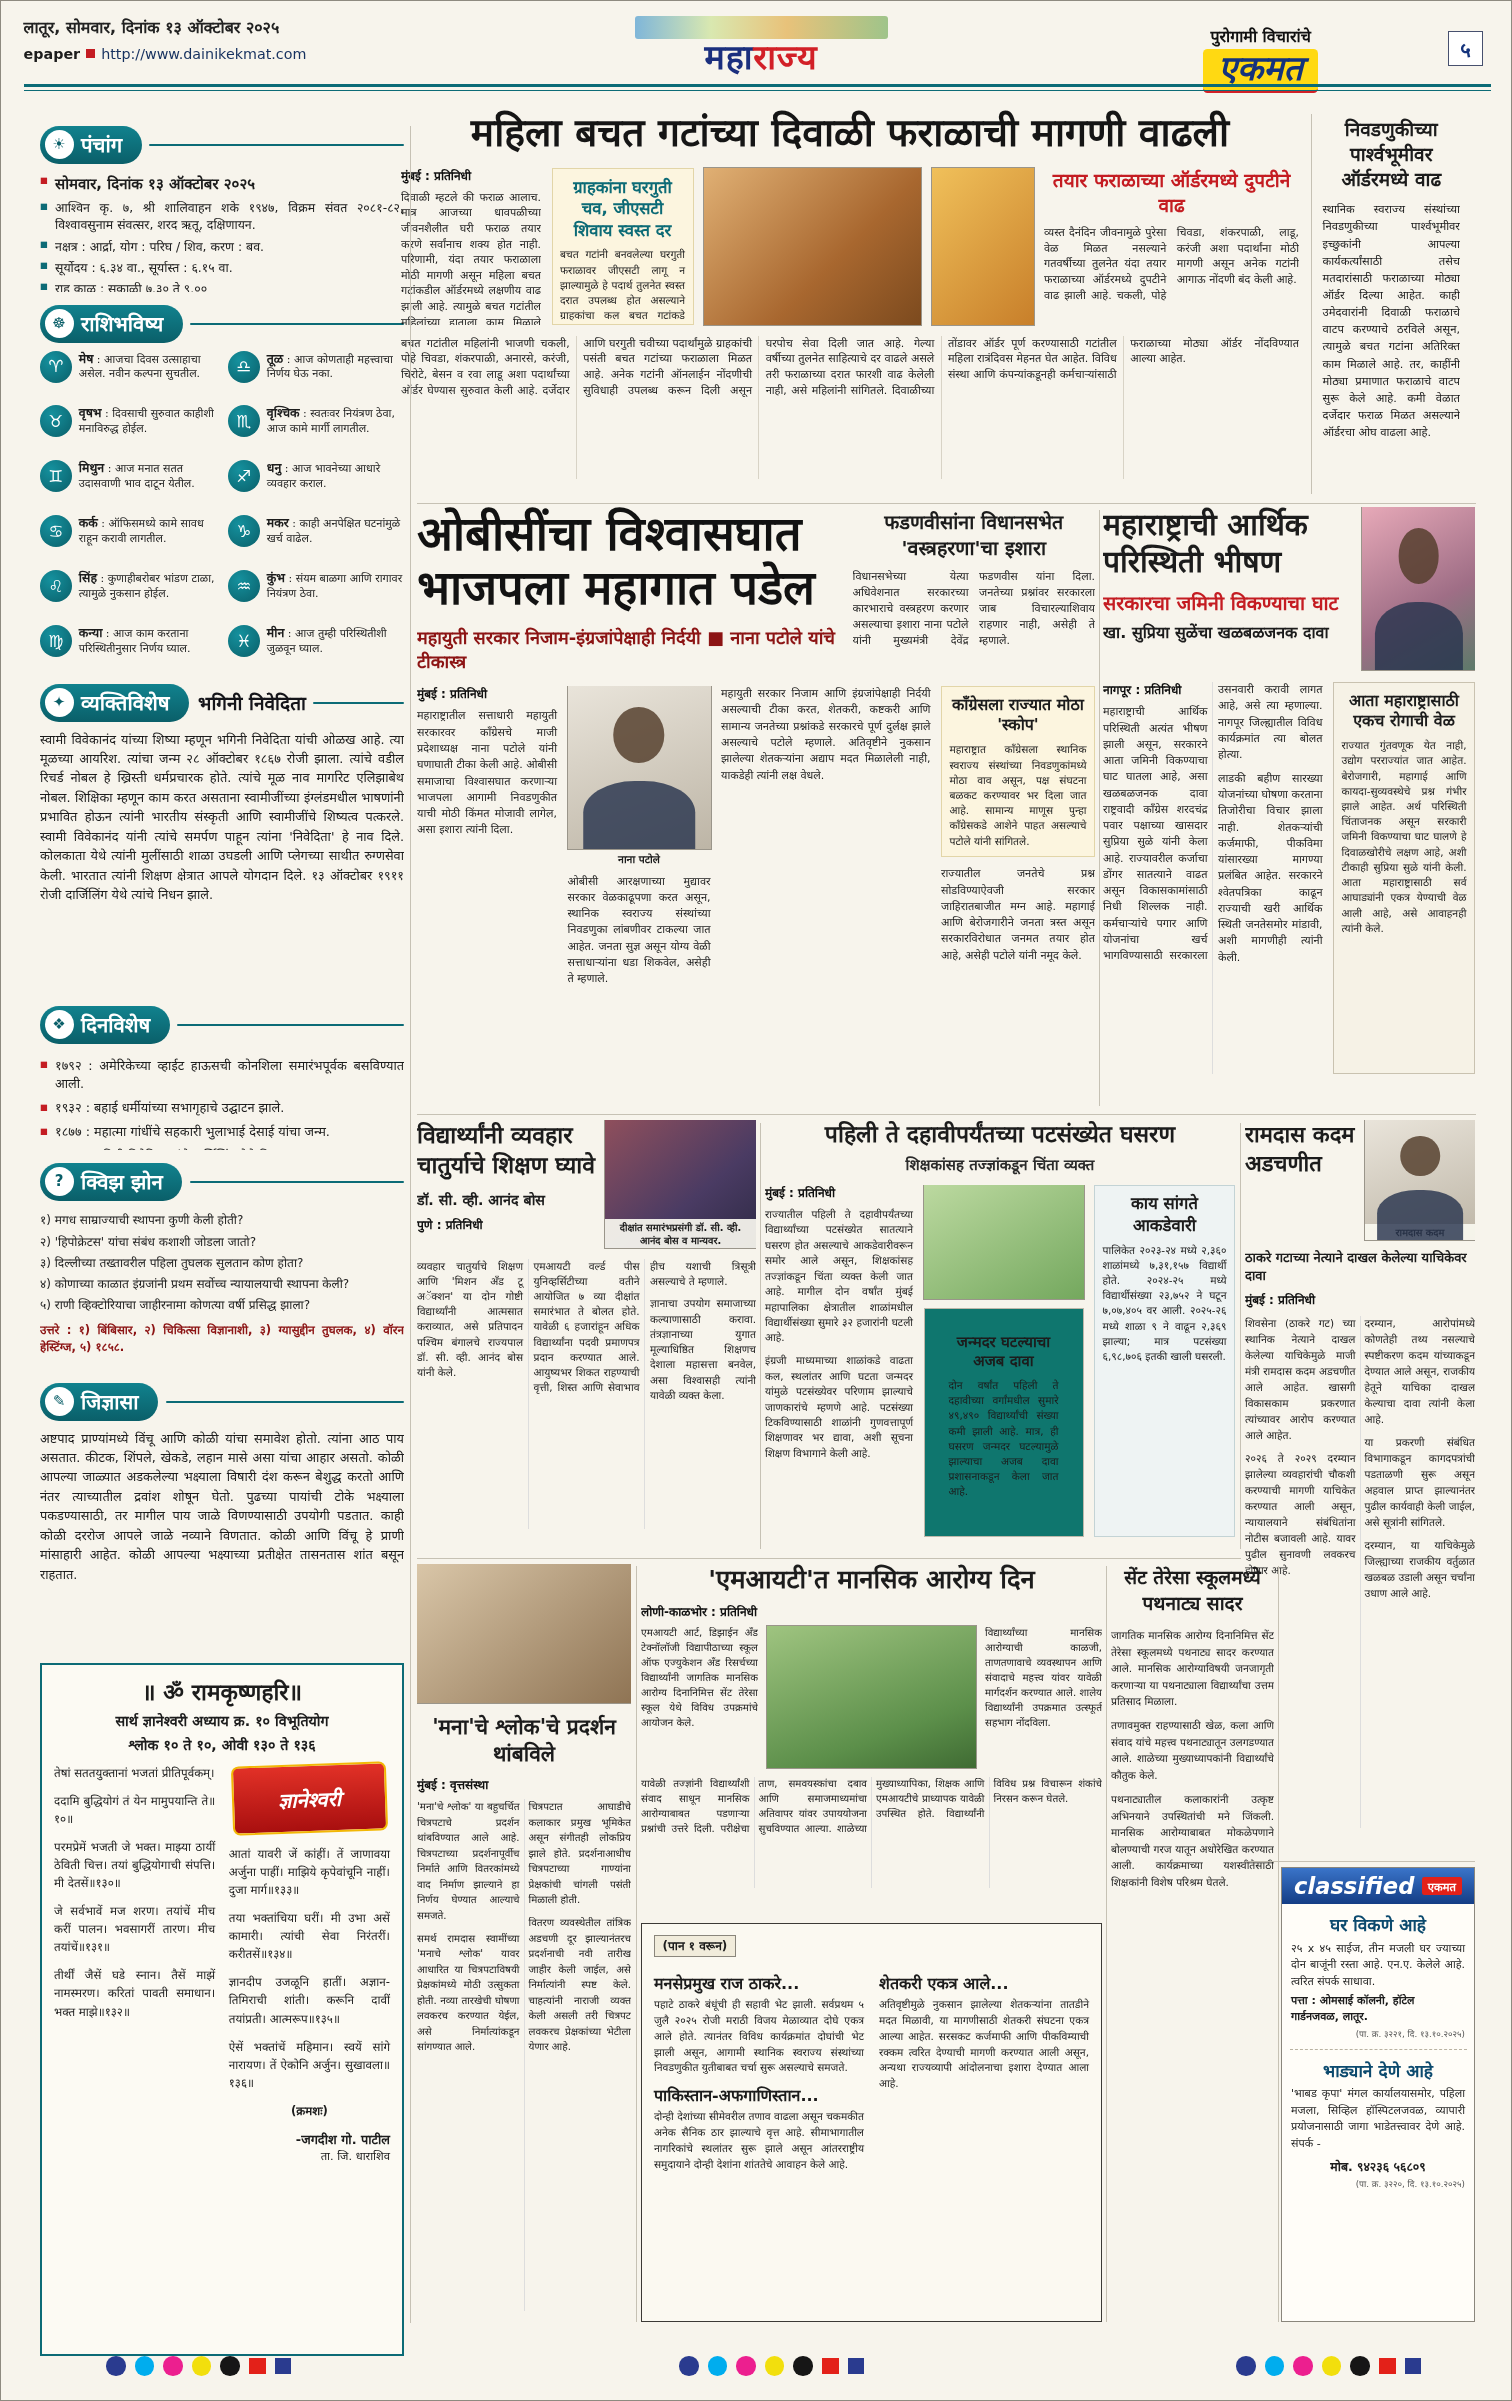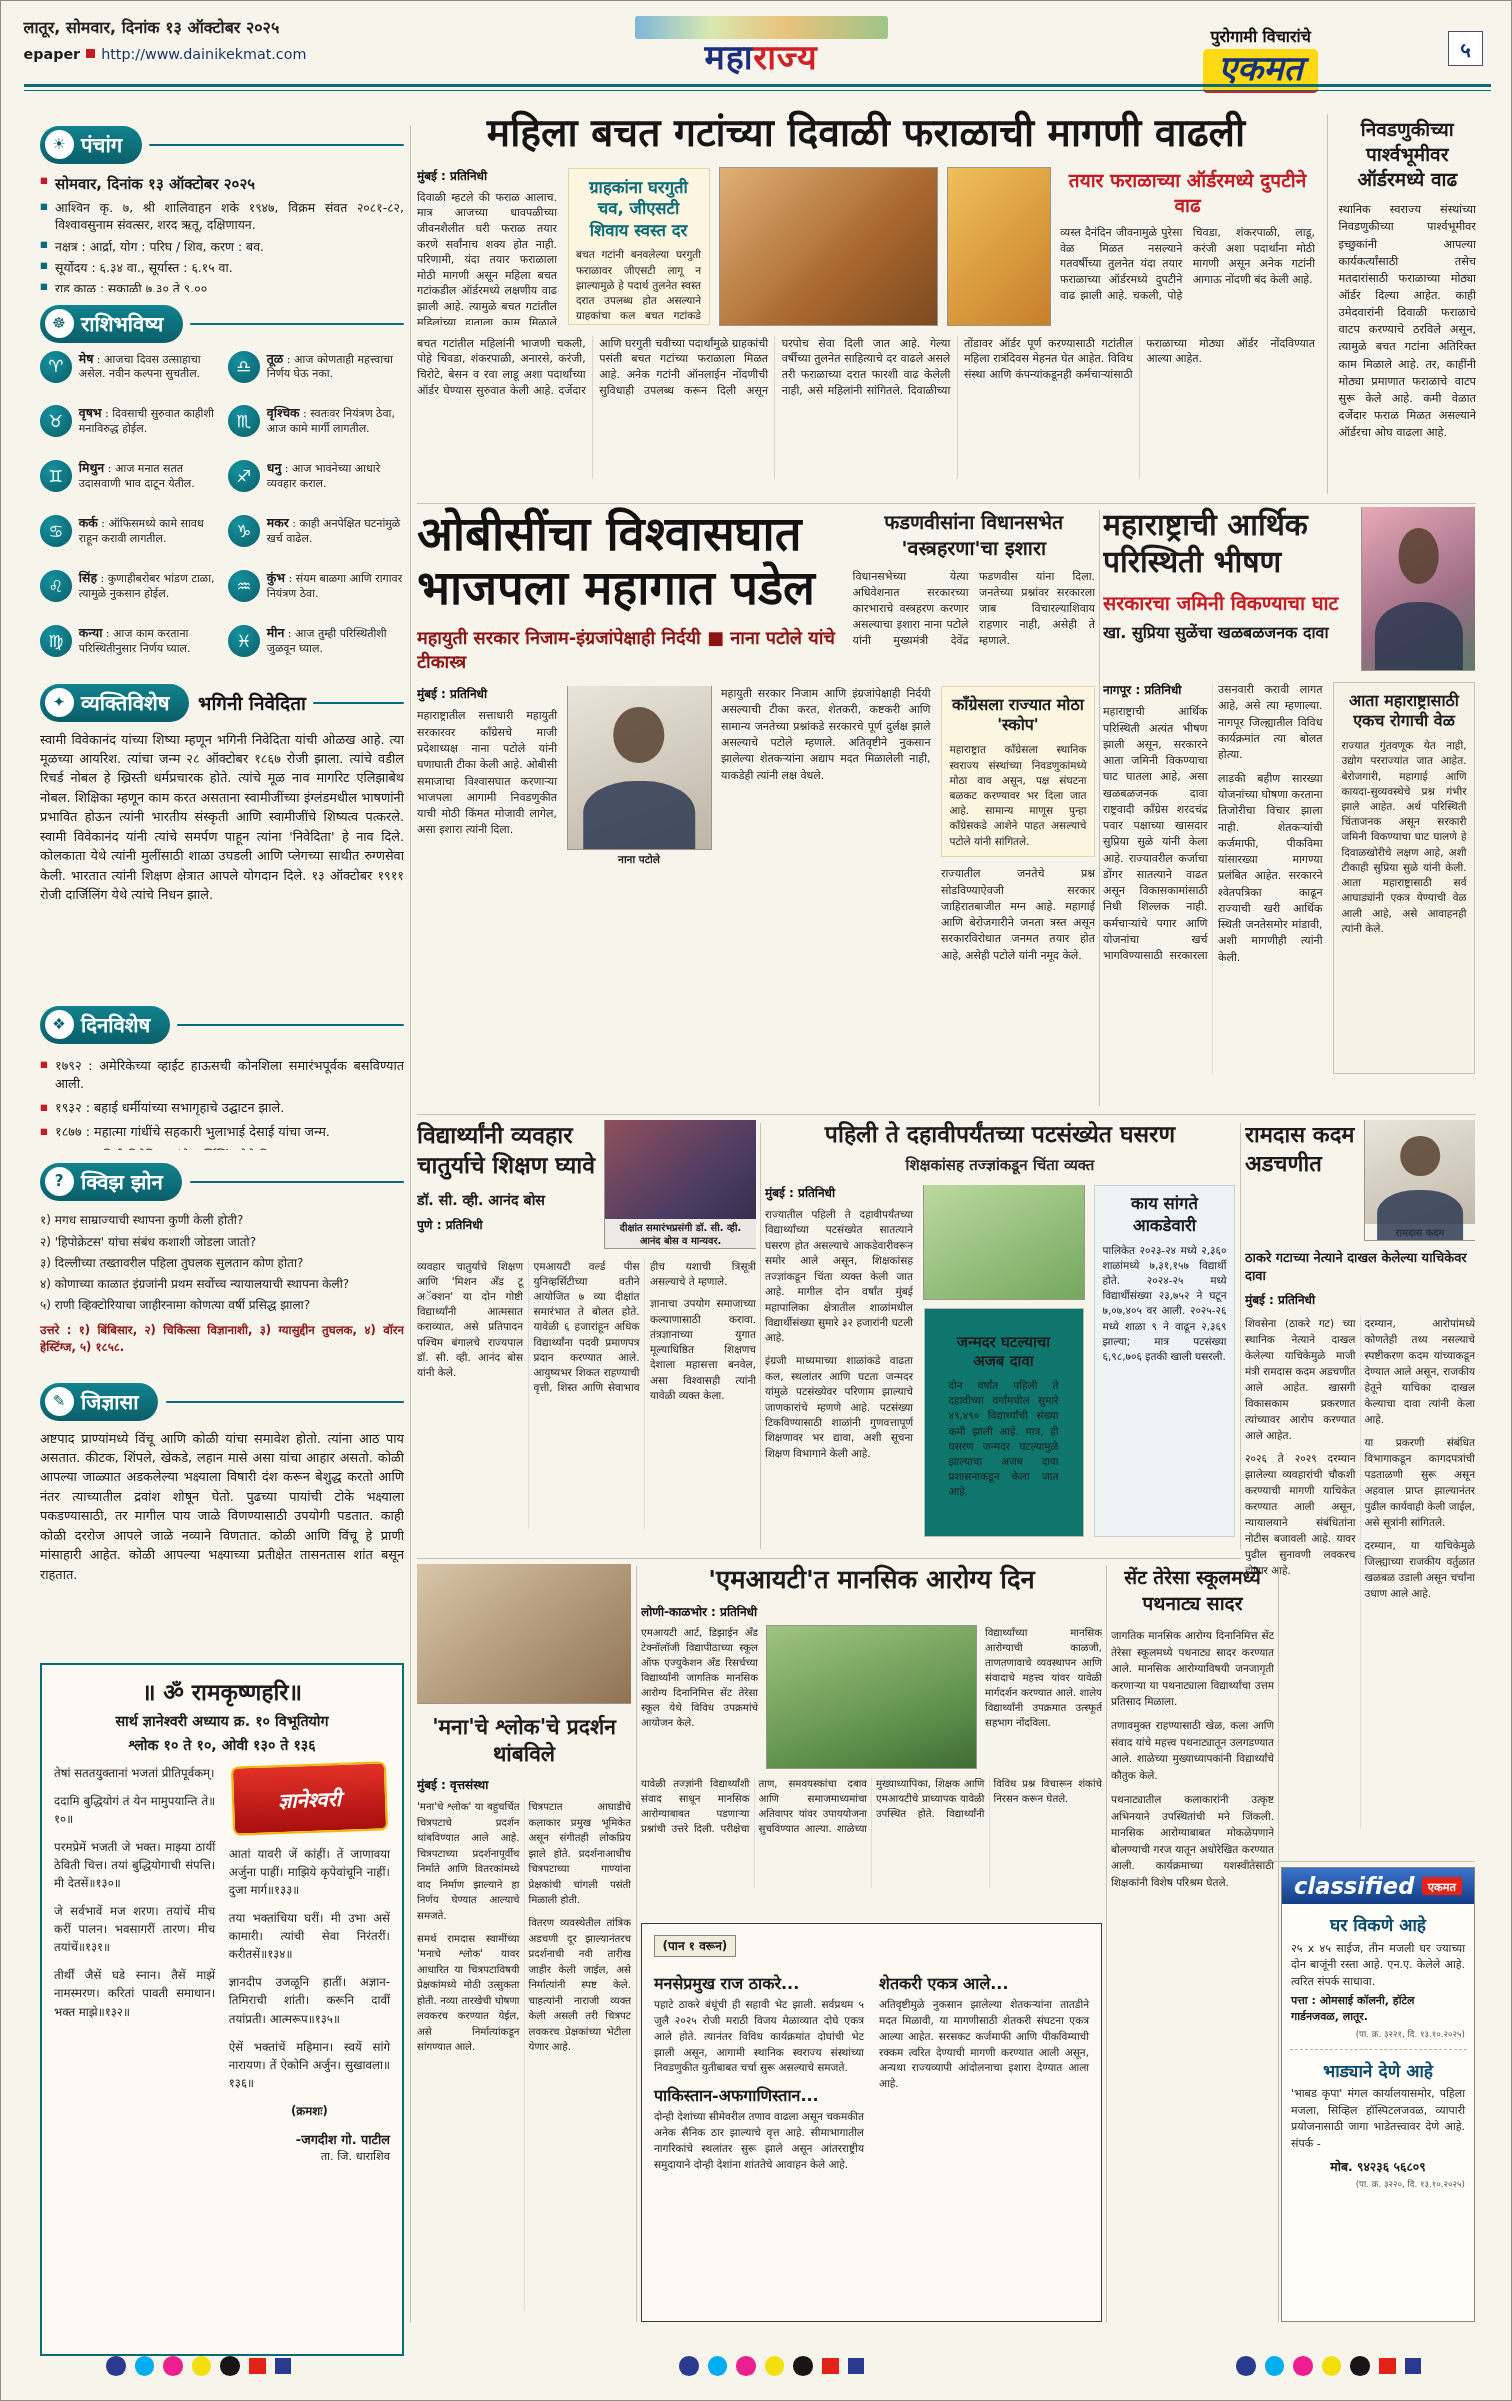--- a/index.html
+++ b/index.html
@@ -64,21 +64,21 @@
 #ram{border:2.3px solid #0c6b76;background:#fcfaf3;padding:10.5px 12px}
 .r-title{font-size:22.6px;font-weight:bold;text-align:center}
 .r-sub{font-size:14.3px;font-weight:bold;text-align:center;margin-top:4.5px}
 .r-cols{display:flex;gap:13.6px;margin-top:10.5px}
 .r-col{flex:1}
 .r-v{font-size:11.7px;line-height:1.55;margin-bottom:9.8px;text-align:justify}
 .r-badge{height:69px;margin:0 3px 12px;background:linear-gradient(#e23127,#a80f0f);border:2.3px solid #f2b705;border-radius:7.5px;color:#fff;display:flex;align-items:center;justify-content:center;font-size:20.3px;font-weight:bold;font-style:italic;transform:rotate(-2deg)}
 .r-credit{font-weight:bold;font-size:12.8px;text-align:right;margin-top:4.5px}
 .r-credit2{font-size:11.3px;text-align:right}
 
-#a-faral{left:416px;top:110px;width:1059px;height:389px}
+#a-faral{left:400px;top:110px;width:1059px;height:389px}
 .f-main{position:absolute;left:0;top:0;width:898px;height:100%}
 .f-side{position:absolute;right:0;top:3px;width:149px;height:380px;border-left:0.8px solid #c6c1b4;padding:3px 0 0 10.5px}
 .fs-t{font-weight:bold;font-size:19px;line-height:1.32;text-align:center}
 .fs-b{font-size:11.3px;margin-top:9px;text-align:justify;line-height:1.52}
 .f-hl{font-size:39px;font-weight:bold;text-align:center;line-height:1.12;color:#151515}
 .f-row{display:flex;gap:10.5px;margin-top:13.6px;height:157px}
 .f-c1{width:140px;font-size:11px;line-height:1.42;text-align:justify}
 .f-box{width:142px;background:#fcf5df;border:0.8px solid #e2d5a8;padding:7.5px}
 .box-t{font-weight:bold;text-align:center;line-height:1.3}
 .box-b{margin-top:6px;font-size:10.5px;text-align:justify;line-height:1.45}
@@ -408,20 +408,21 @@
       </div>
     </div>
     <div class="o-mid">
       <div class="o-c">
         <div class="byline">मुंबई : प्रतिनिधी</div>
         <p>महाराष्ट्रातील सत्ताधारी महायुती सरकारवर काँग्रेसचे माजी प्रदेशाध्यक्ष नाना पटोले यांनी घणाघाती टीका केली आहे. ओबीसी समाजाचा विश्वासघात करणाऱ्या भाजपला आगामी निवडणुकीत याची मोठी किंमत मोजावी लागेल, असा इशारा त्यांनी दिला.</p>
       </div>
       <div class="o-pcol">
         <div class="photo ph-light portrait ph-patole"></div>
         <div class="o-pcap">नाना पटोले</div>
+        <p class="o-ptail">ओबीसी आरक्षणाच्या मुद्यावर सरकार वेळकाढूपणा करत असून, स्थानिक स्वराज्य संस्थांच्या निवडणुका लांबणीवर टाकल्या जात आहेत. जनता सुज्ञ असून योग्य वेळी सत्ताधाऱ्यांना धडा शिकवेल, असेही ते म्हणाले.</p>
       </div>
       <div class="o-c2">
         <p>महायुती सरकार निजाम आणि इंग्रजांपेक्षाही निर्दयी असल्याची टीका करत, शेतकरी, कष्टकरी आणि सामान्य जनतेच्या प्रश्नांकडे सरकारचे पूर्ण दुर्लक्ष झाले असल्याचे पटोले म्हणाले. अतिवृष्टीने नुकसान झालेल्या शेतकऱ्यांना अद्याप मदत मिळालेली नाही, याकडेही त्यांनी लक्ष वेधले.</p>
       </div>
       <div class="o-right">
         <div class="o-box clip">
           <div class="box-t">काँग्रेसला राज्यात मोठा 'स्कोप'</div>
           <div class="box-b">महाराष्ट्रात काँग्रेसला स्थानिक स्वराज्य संस्थांच्या निवडणुकांमध्ये मोठा वाव असून, पक्ष संघटना बळकट करण्यावर भर दिला जात आहे. सामान्य माणूस पुन्हा काँग्रेसकडे आशेने पाहत असल्याचे पटोले यांनी सांगितले.</div>
         </div>
         <p class="o-rtail">राज्यातील जनतेचे प्रश्न सोडविण्याऐवजी सरकार जाहिरातबाजीत मग्न आहे. महागाई आणि बेरोजगारीने जनता त्रस्त असून सरकारविरोधात जनमत तयार होत आहे, असेही पटोले यांनी नमूद केले.</p>

